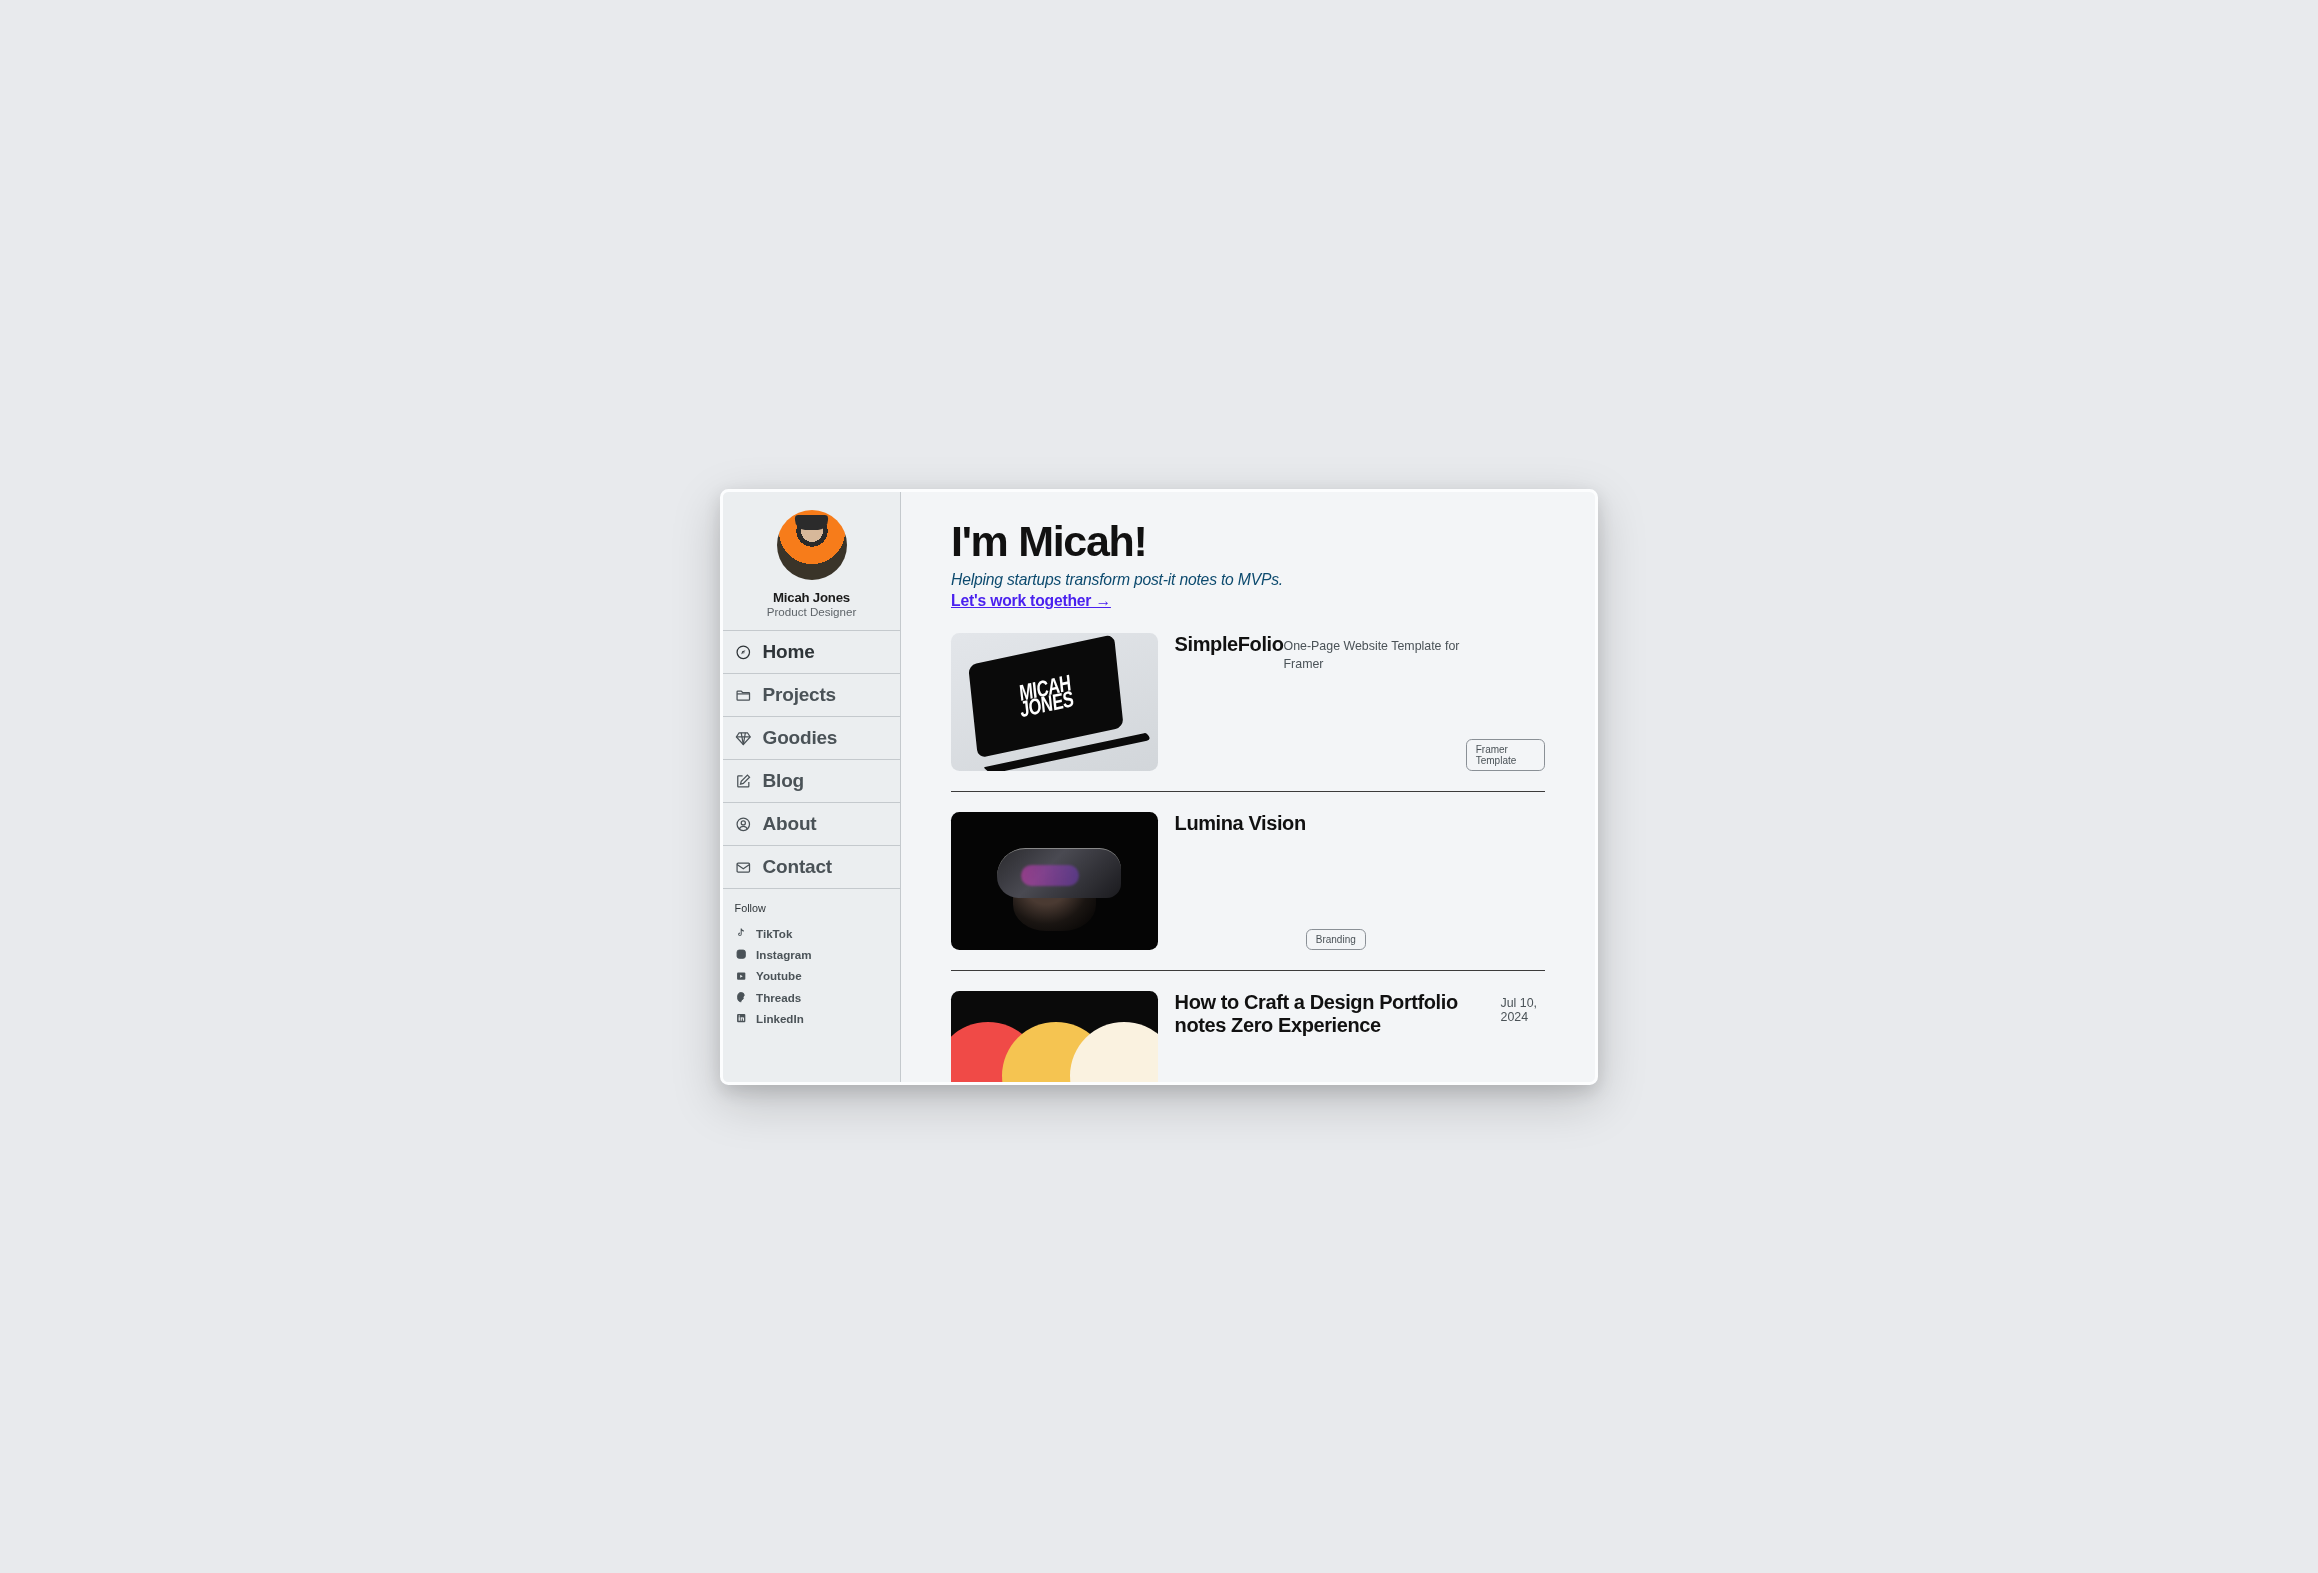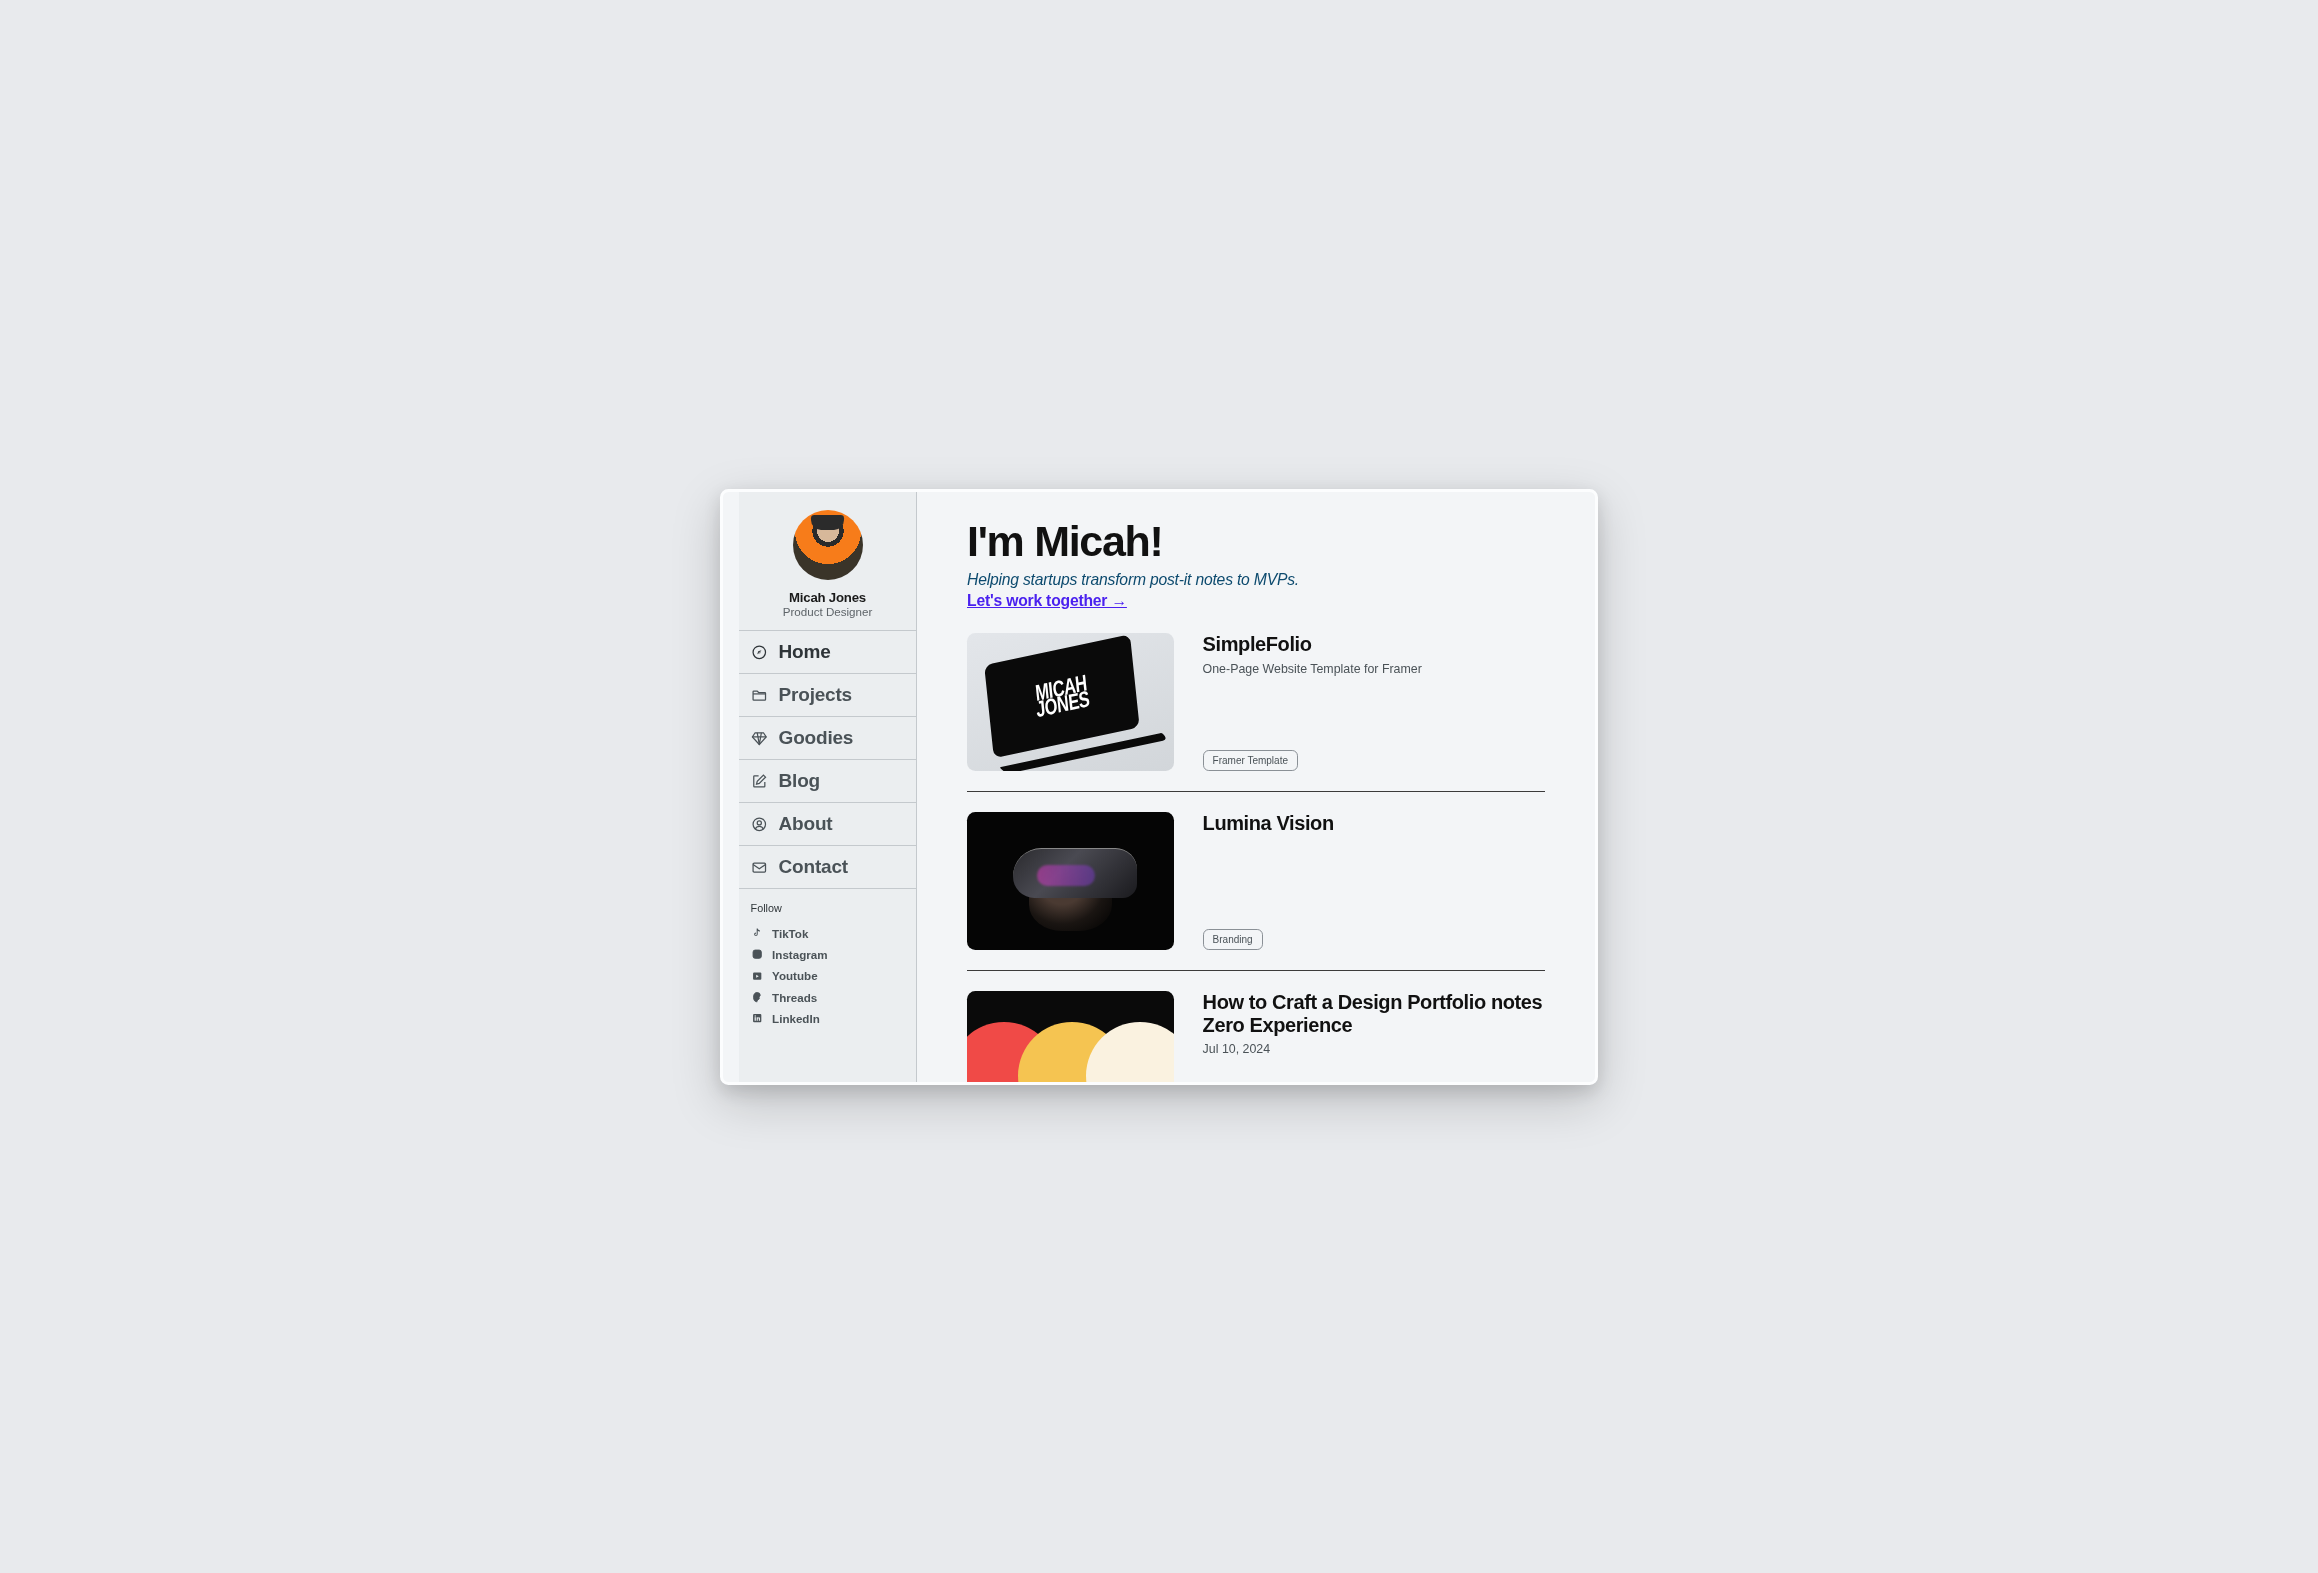--- a/index.html
+++ b/index.html
@@ -22,21 +22,20 @@
   display: flex;
   overflow: hidden;
 }
 .sidebar {
   width: 178px;
   background: #ebeef0;
   border-right: 0.8px solid #c4c9cd;
   display: flex;
   flex-direction: column;
   overflow-y: auto;
-  margin-left: 16px;
 }
 .profile {
   padding: 18px 10px 11.6px;
   text-align: center;
 }
 .avatar {
   width: 70px;
   height: 70px;
   border-radius: 50%;
   margin: 0 auto 10px;
@@ -83,21 +82,21 @@
 .thumb-lumina { background:#050505; display:flex; align-items:center; justify-content:center; }
 .goggles { width:149px; height:99px; position:relative; }
 .goggles-head { position:absolute; bottom:0; left:33px; width:83px; height:66px; background: radial-gradient(ellipse at 40% 30%, #4a3a32 0 30%, #1a1512 60%, #000 100%); border-radius: 50% 50% 40% 40%; }
 .goggles-visor { position:absolute; top:16.6px; left:16.6px; width:124px; height:50px; background: linear-gradient(135deg,#2a2a2e 0%, #4a4a52 40%, #1a1a1e 100%); border-radius: 33px 25px 16.6px 25px; border-top: 1.7px solid #888; }
 .goggles-lens { position:absolute; top:33px; left:41px; width:58px; height:21.5px; background: linear-gradient(90deg, rgba(200,60,180,0.6), rgba(120,60,200,0.5)); border-radius:11.6px; filter: blur(0.8px); }
 .thumb-circles { background:#0a0a0a; position:relative; overflow:hidden; }
 .circle { position:absolute; width:108px; height:108px; border-radius:50%; top:31px; }
 .circle.red { background:#f04a47; left:-16.6px; z-index:1; }
 .circle.yellow { background:#f5c451; left:51px; z-index:2; }
 .circle.cream { background:#faf2e0; left:119px; z-index:3; }
-.card-body { flex: 1; display: flex; flex-direction: column; margin-left: 12px; }
+.card-body { flex: 1; display: flex; flex-direction: row; }
 .card-title { font-size: 20px; font-weight: 800; color: #111; letter-spacing: -0.4px; line-height: 1.15; }
 .card-desc { font-size: 12.4px; color: #4a5257; margin-top: 5px; line-height: 1.45; }
 .card-date { font-size: 12.4px; color: #4a5257; margin-top: 5px; }
 .tag-wrap { margin-top: auto; }
 .tag { display: inline-block; padding: 4.1px 9px; border: 0.8px solid #8a9096; border-radius: 5.8px; font-size: 10px; color: #4a5257; }
 </style>
 </head>
 <body>
 
 <div class="window">

